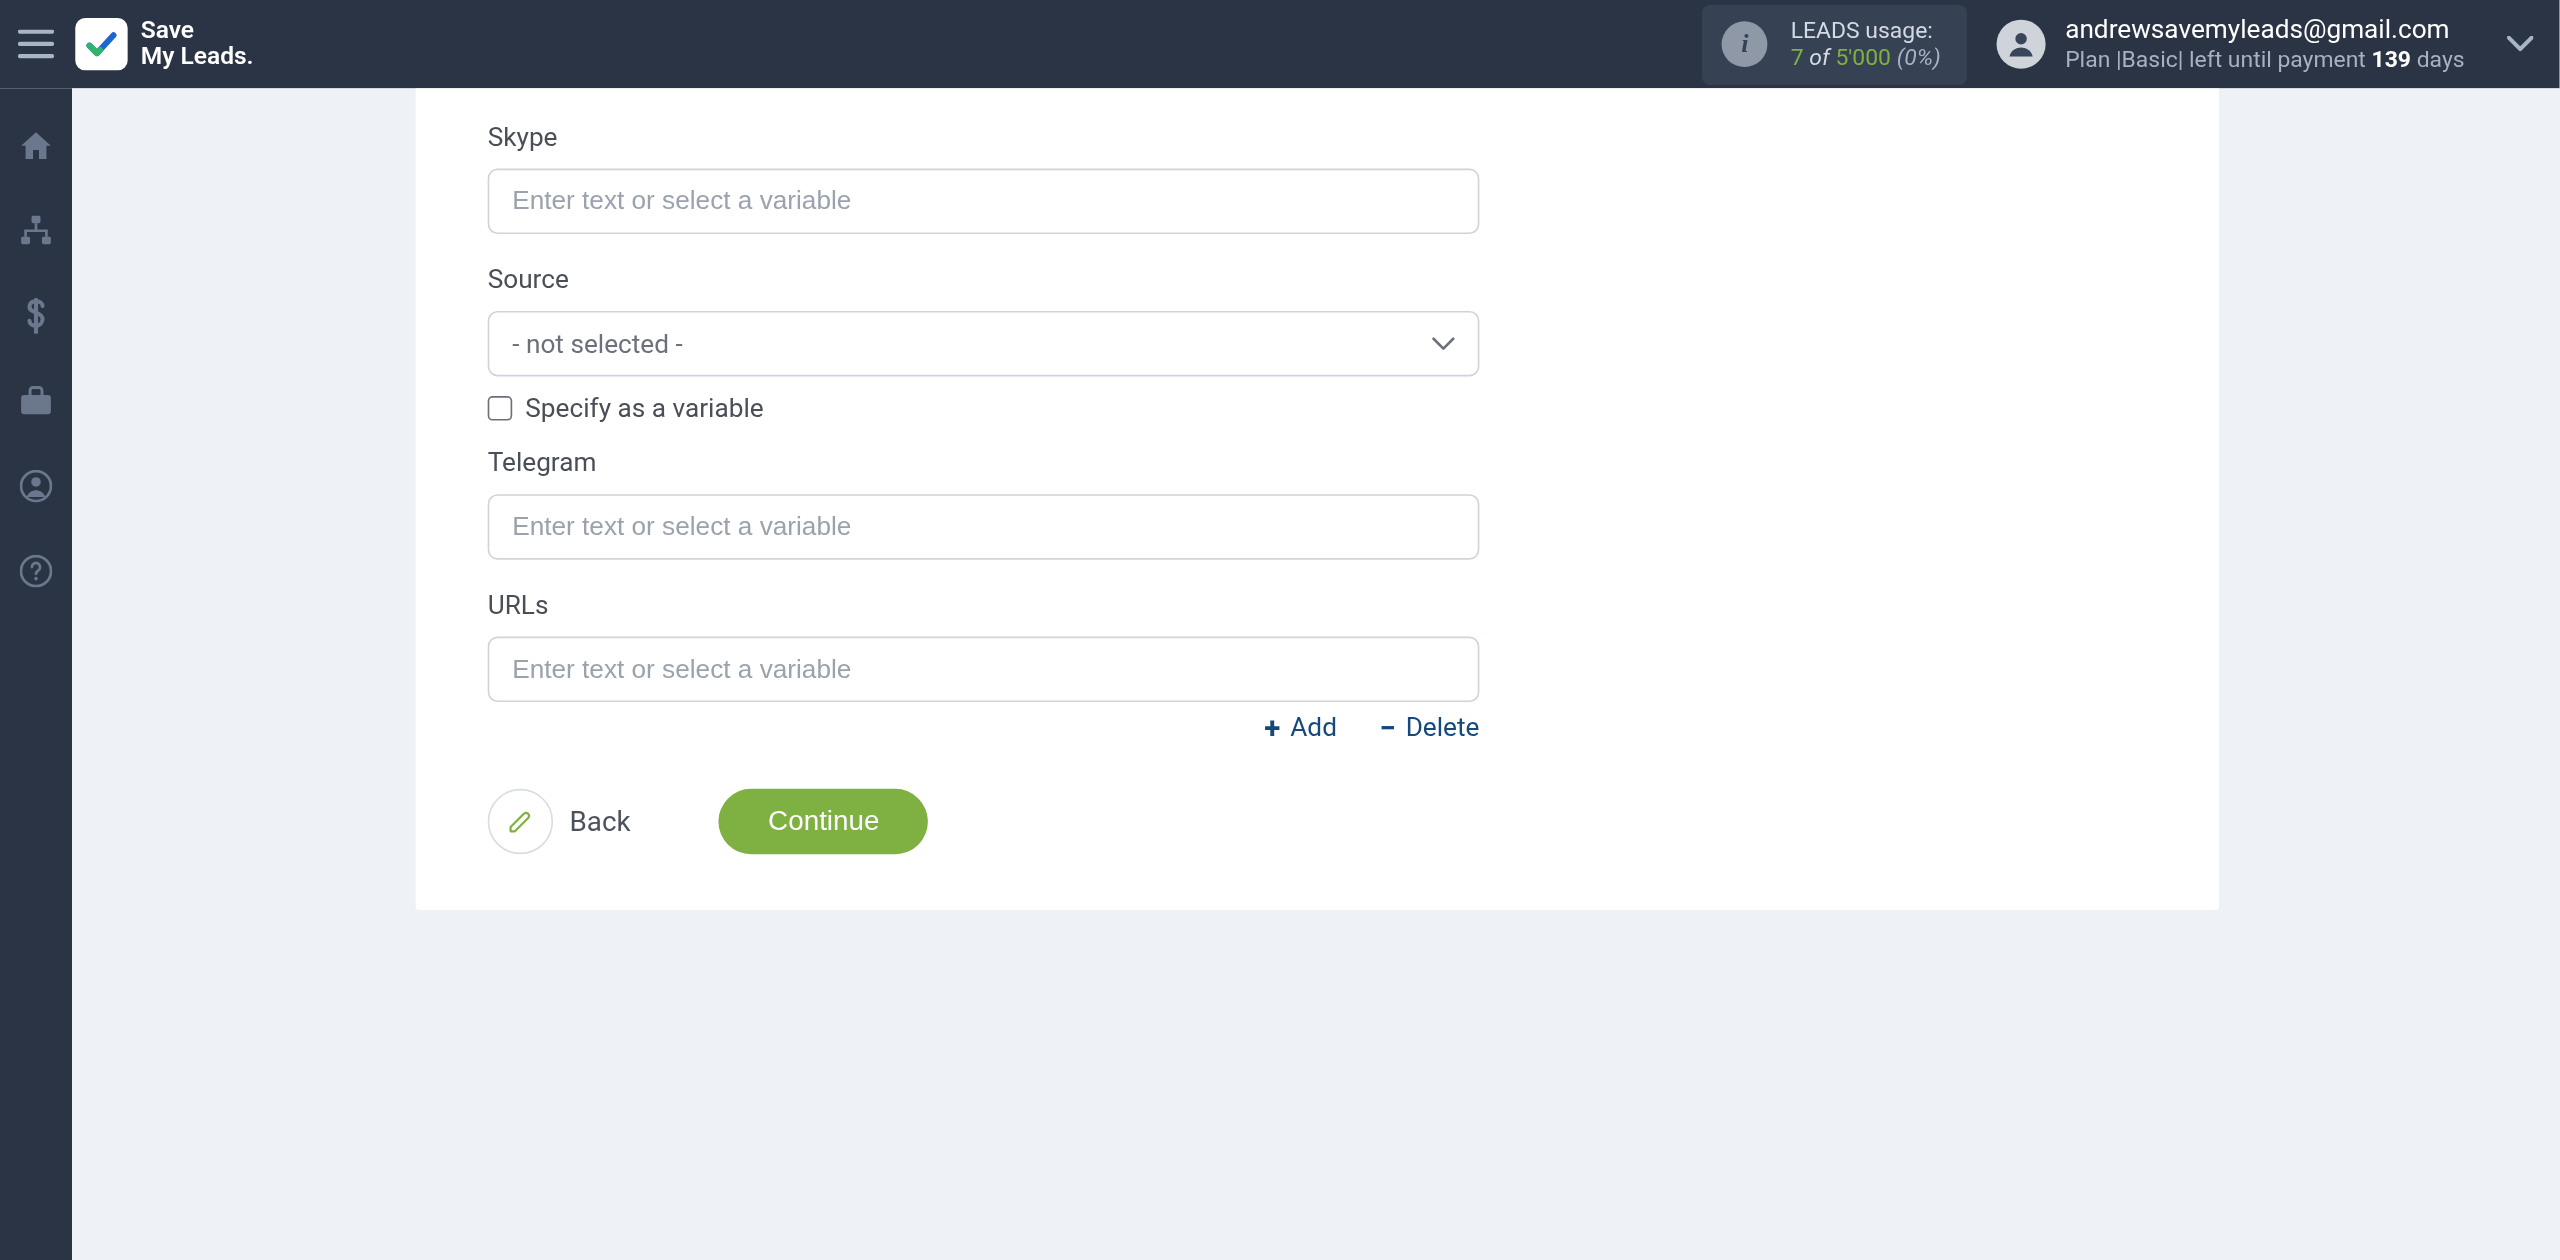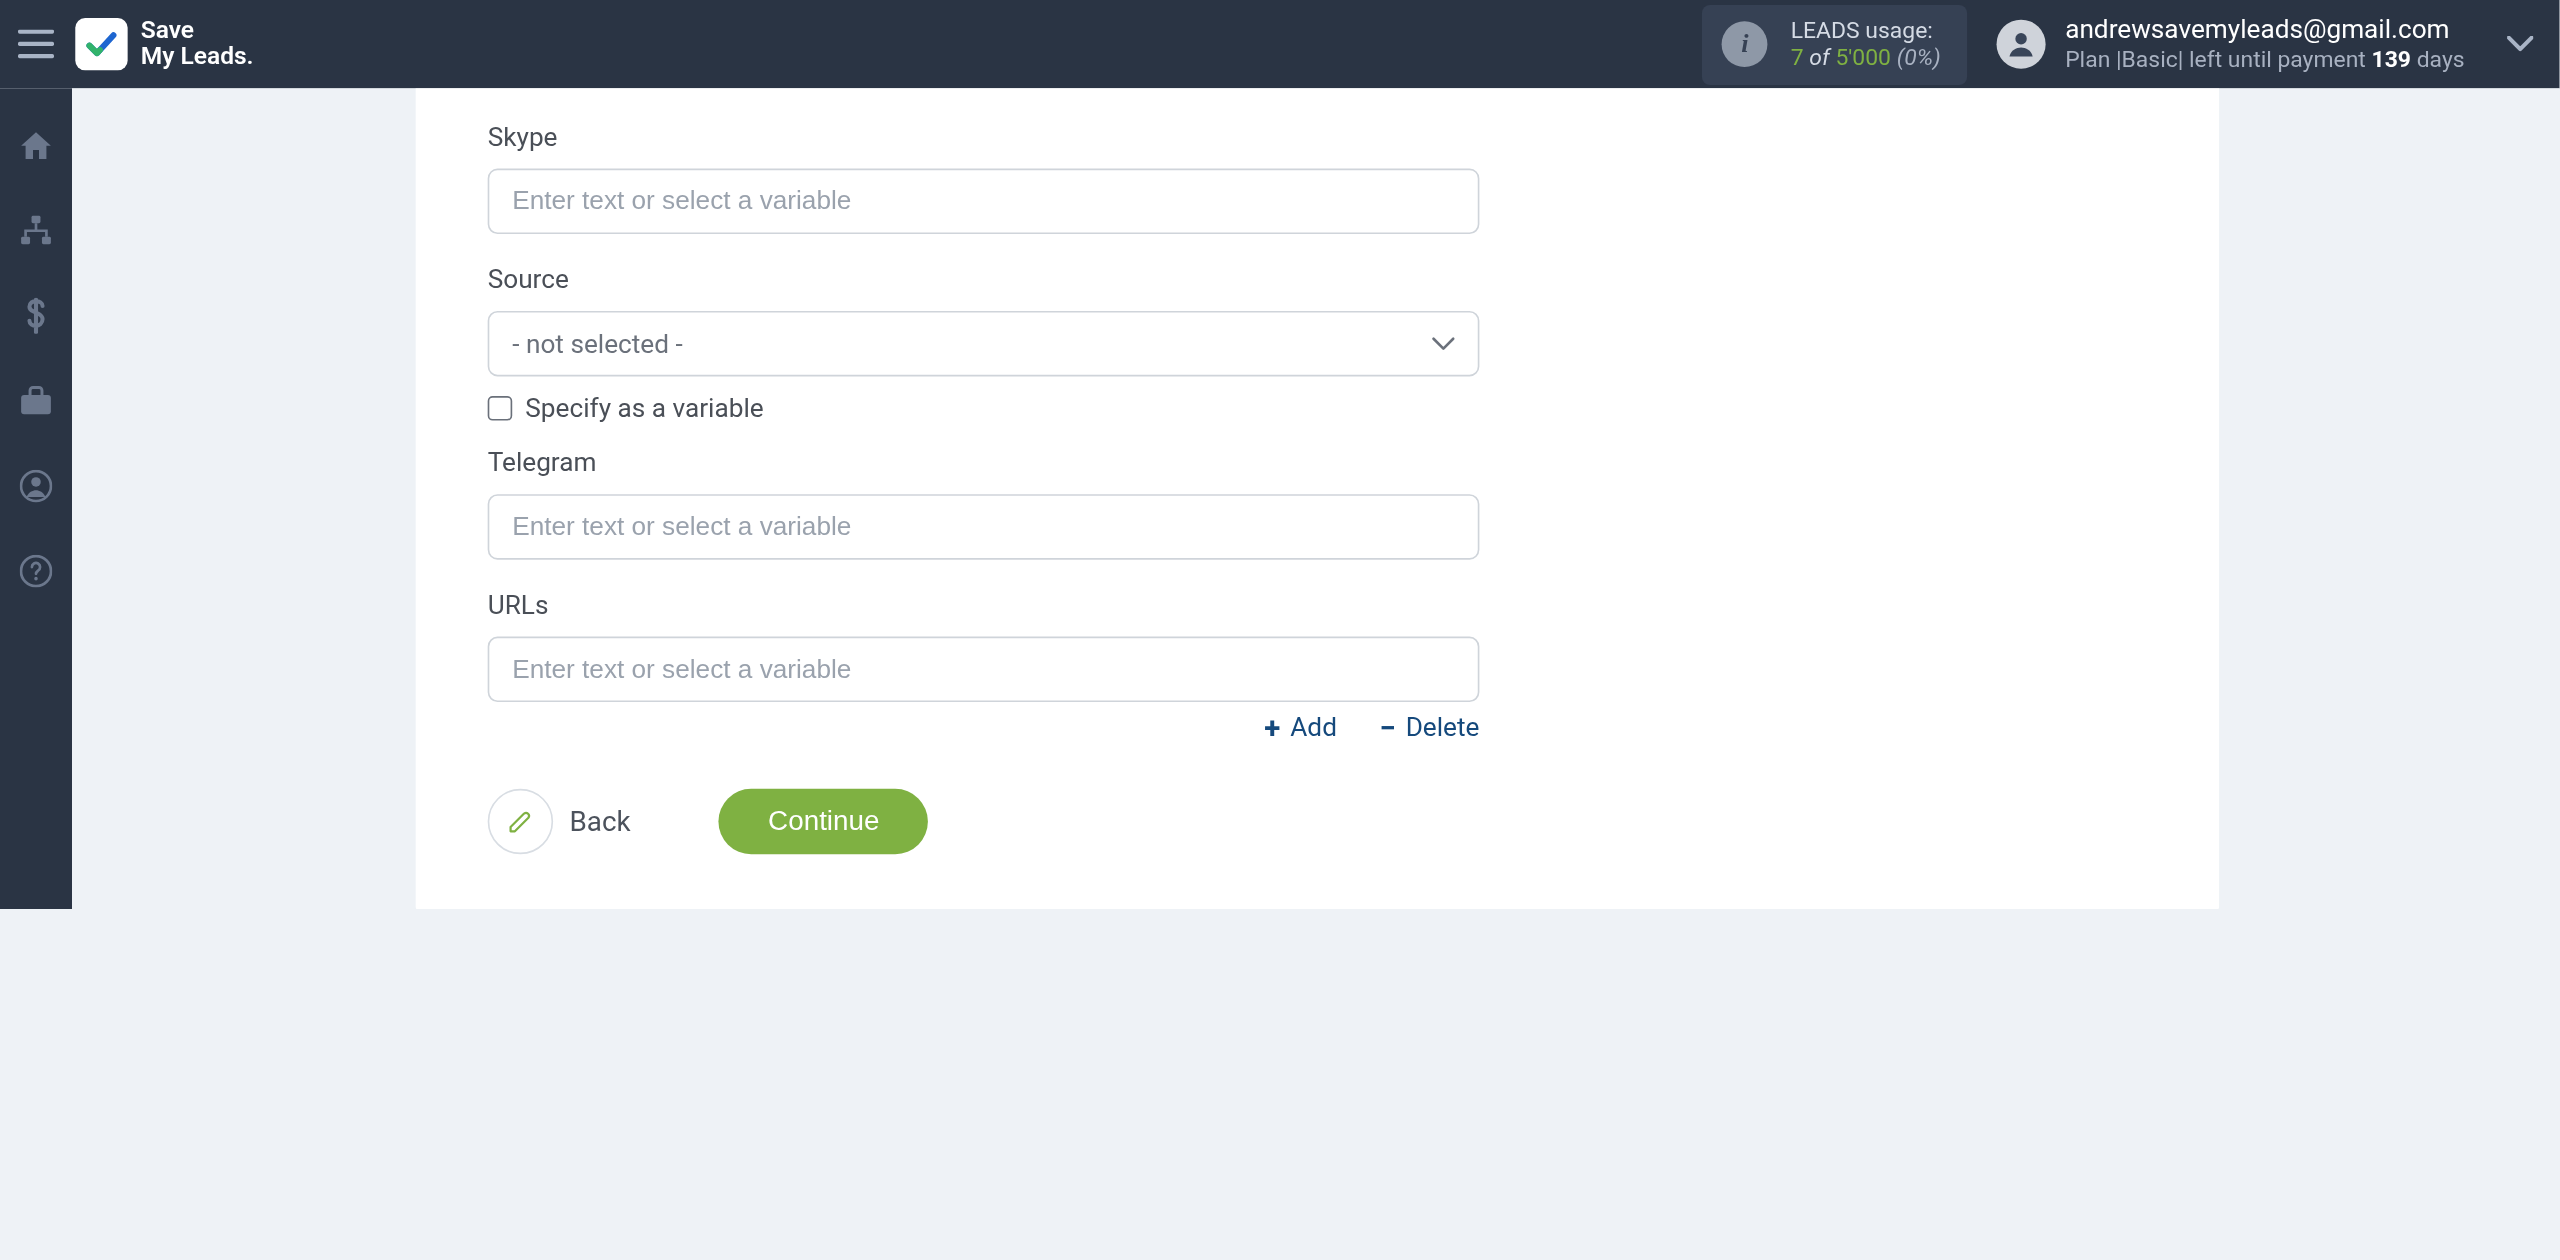--- a/index.html
+++ b/index.html
@@ -147,21 +147,21 @@
       font-size: 17px; cursor: pointer;
     }
 
     
     .viewport {
       width: 1564px; height: 770px;
       transform-origin: top left;
       transform: scale(1.6365);
       display: flex; flex-direction: column;
     }
-    .root-scale { width: 2560px; height: 909px; overflow: hidden; position: relative; }
+    .root-scale { width: 2560px; height: 1260px; overflow: hidden; position: relative; }
   </style>
 </head>
 <body>
 
 <div class="root-scale">
 <div class="viewport">
 
   <div class="topbar">
     <div class="menu-btn">
       <svg width="22" height="18" viewBox="0 0 22 18">

